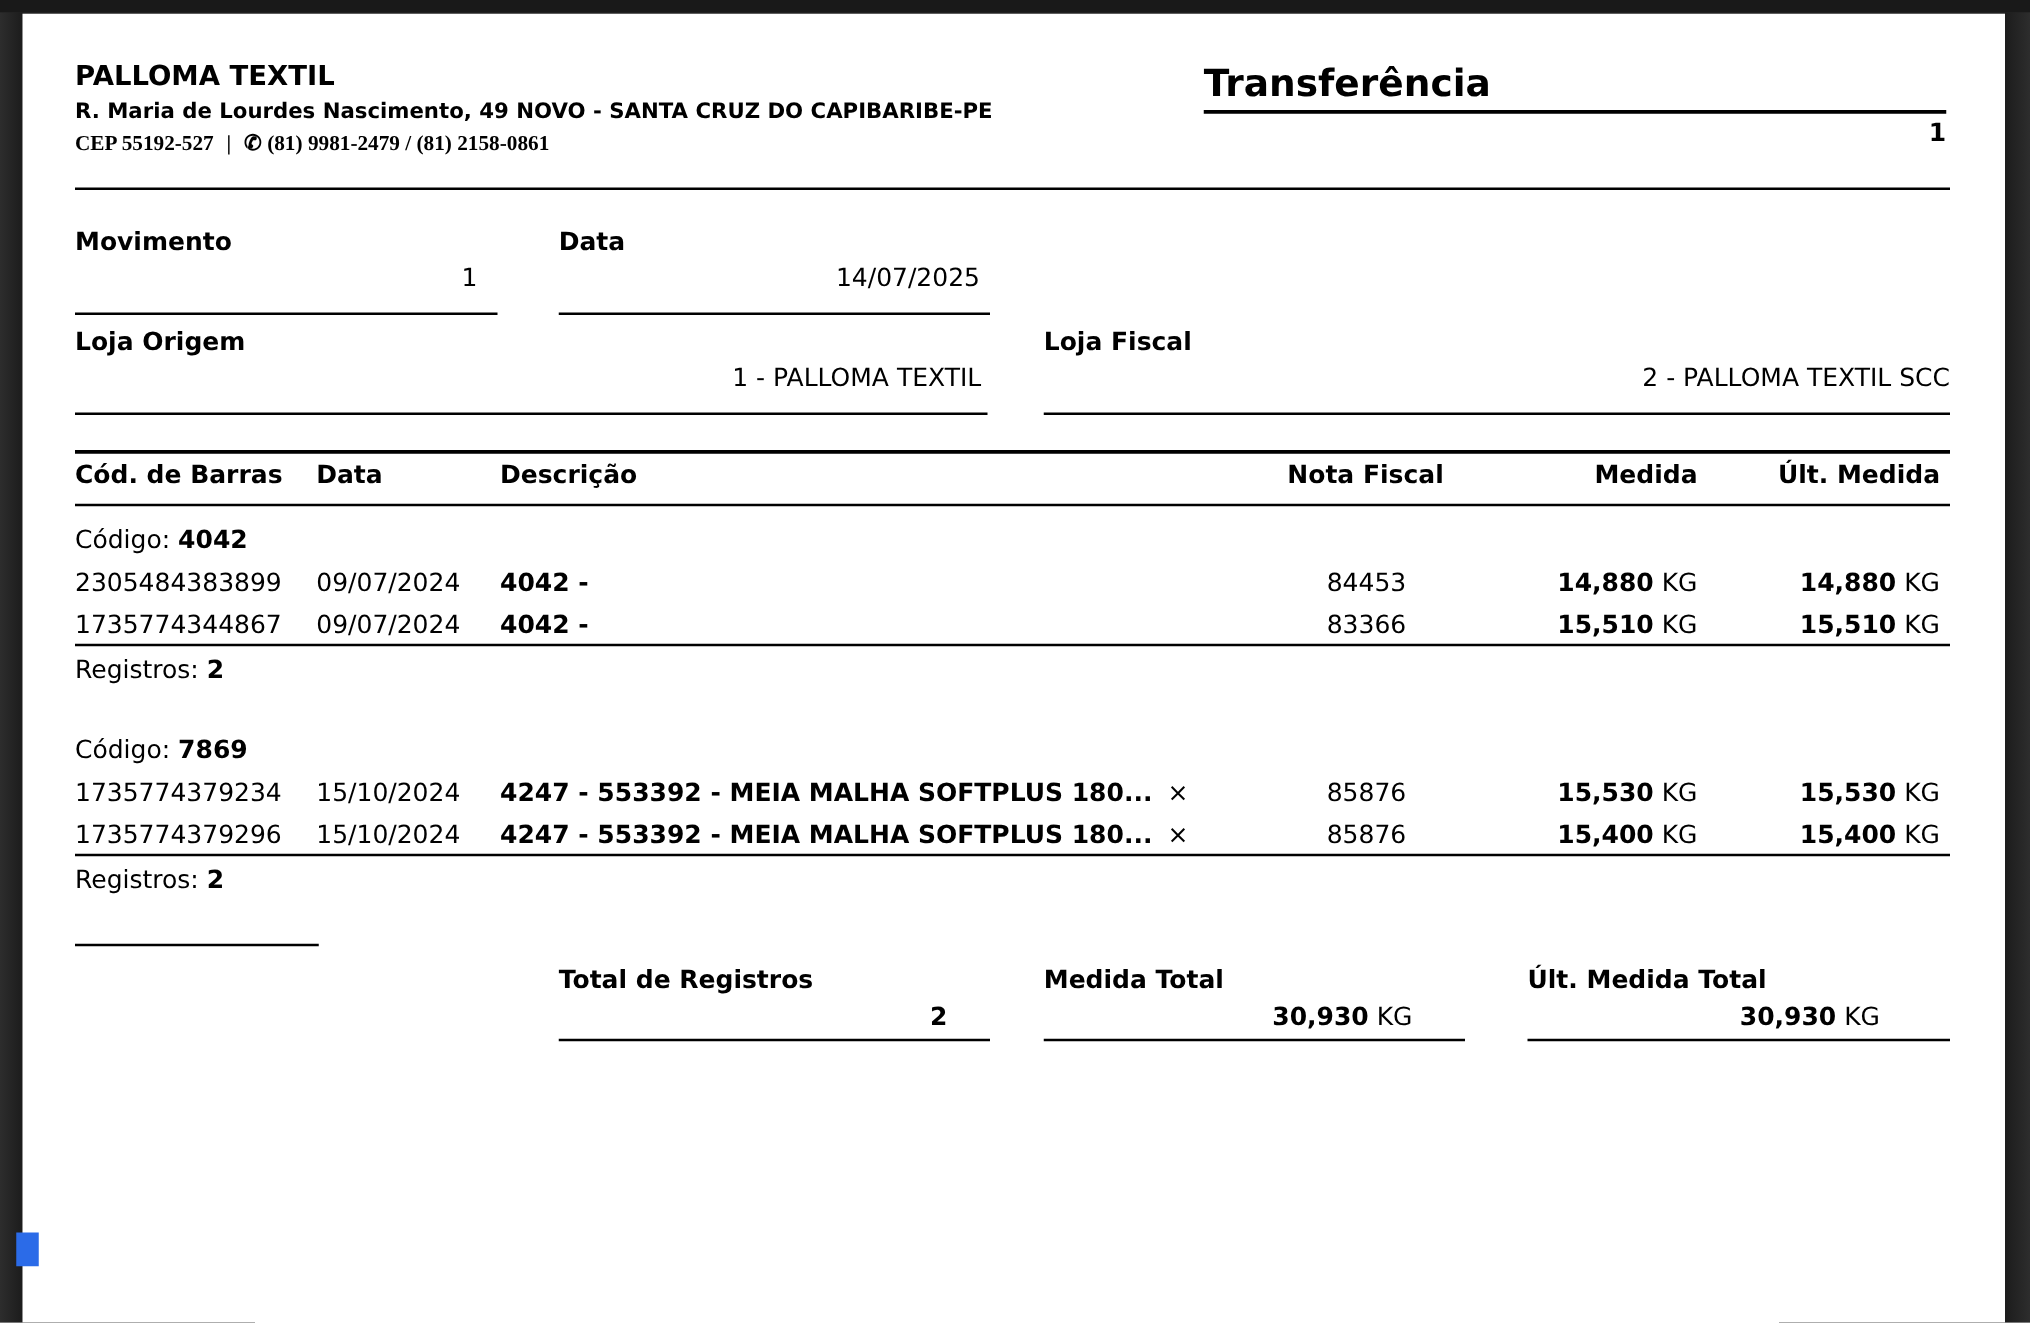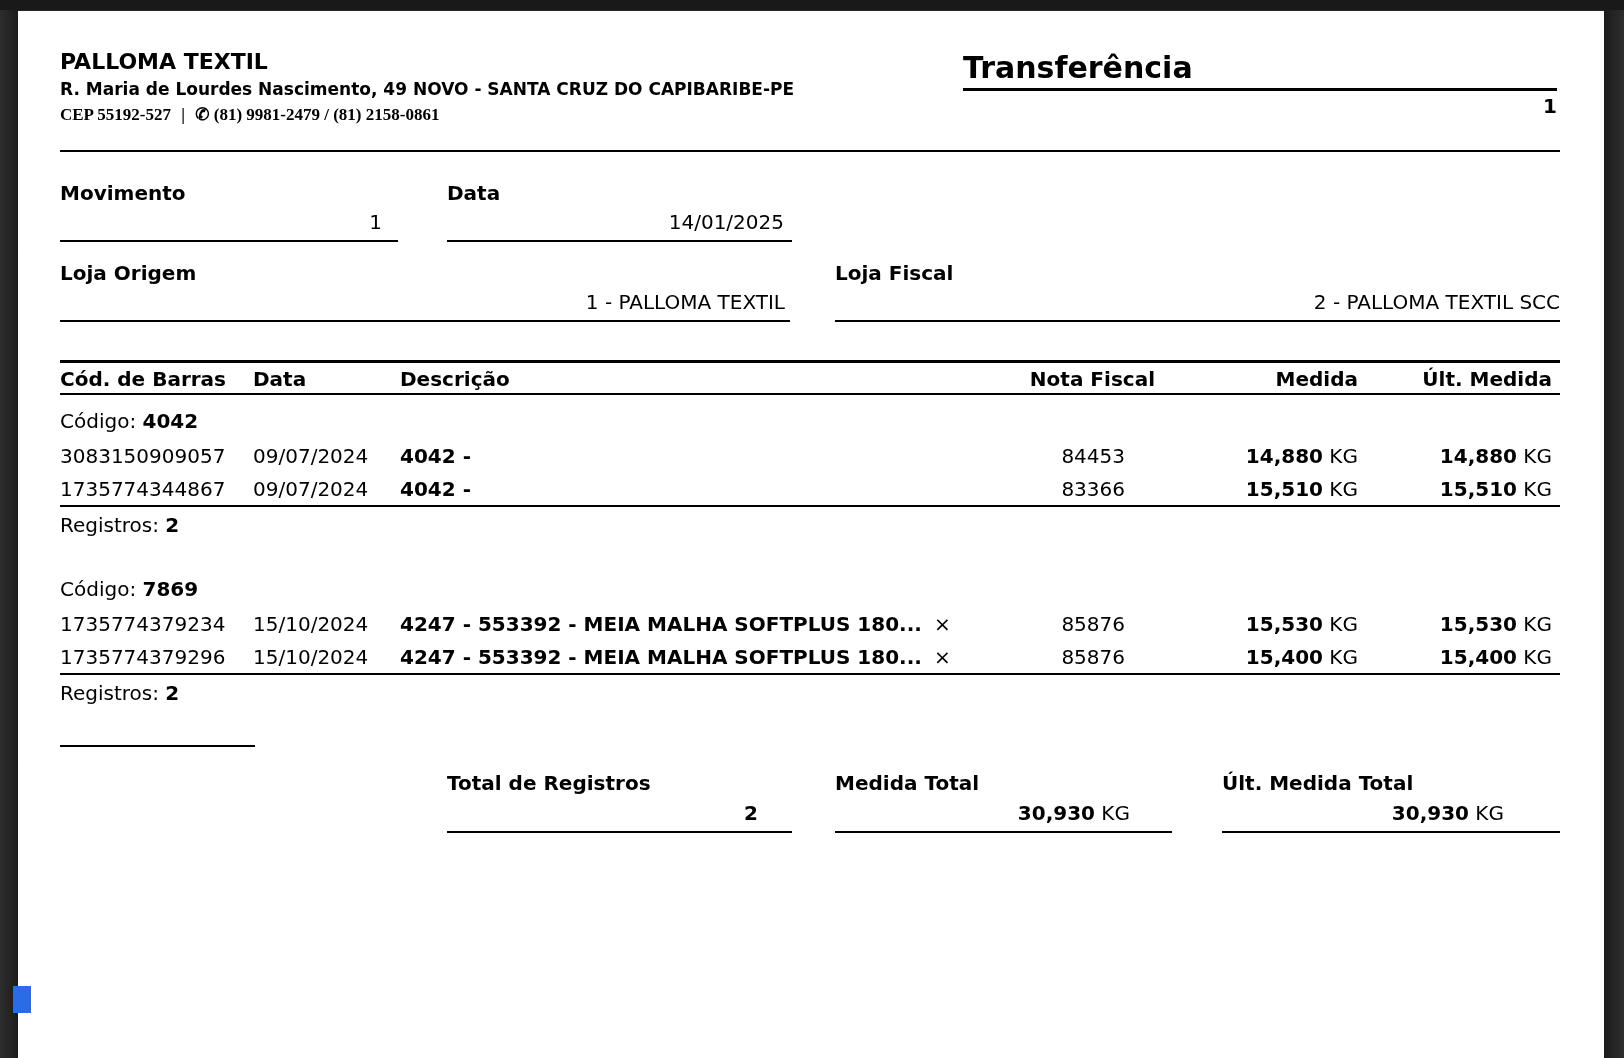--- a/index.html
+++ b/index.html
@@ -25,35 +25,35 @@
   .company-address { font-size: 17px; font-weight: bold; line-height: 21px; margin-top: 4px; }
   .company-cep { font-size: 17px; font-weight: bold; line-height: 21px; margin-top: 4px; font-family: Liberation Serif, serif; }
   .company-cep .sep { margin: 0 6px; }
   .title-block { position: absolute; left: 903px; top: 36px; width: 594px; }
   .report-title { font-size: 30px; font-weight: bold; line-height: 34px; padding-bottom: 3px;
                   border-bottom: 3px solid #000; }
   .page-num { text-align: right; font-size: 20px; font-weight: bold; line-height: 24px; margin-top: 3px; }
   .divider { position: absolute; left: 0; top: 135px; width: 1500px; height: 2px; background: #000; }
 
   
-  .ufield { position: absolute; border-bottom: 2px solid #000; padding-bottom: 6px; }
+  .ufield { position: absolute; border-bottom: 2px solid #000; padding-bottom: 16px; }
   .ufield .lbl { font-size: 20px; font-weight: bold; line-height: 24px; }
   .ufield .val { font-size: 20px; line-height: 24px; margin-top: 5px; text-align: right; }
   .f-movimento { left: 0;    top: 166px; width: 338px; }
   .f-movimento .val { padding-right: 16px; }
   .f-data      { left: 387px; top: 166px; width: 345px; }
   .f-data .val { padding-right: 8px; }
   .f-origem    { left: 0;    top: 246px; width: 730px; }
   .f-origem .val { padding-right: 5px; }
   .f-destino   { left: 775px; top: 246px; width: 725px; }
 
   
   .table { position: absolute; left: 0; top: 345px; width: 1500px; font-size: 20px; }
   .thead { display: flex; border-top: 3px solid #000; border-bottom: 2px solid #000;
-           padding: 2px 0 0; font-weight: bold; line-height: 28px; }
+           padding: 2px 0 10px; font-weight: bold; line-height: 28px; }
   .c-bar  { width: 193px; }
   .c-date { width: 147px; }
   .c-desc { flex: 1; display: flex; align-items: center; min-width: 0; }
   .c-inv  { width: 170px; text-align: right; }
   .c-med  { width: 203px; text-align: right; }
   .c-ult  { width: 202px; text-align: right; padding-right: 8px; }
   .row .c-inv { padding-right: 30px; }
   .group-code { margin-top: 14px; line-height: 24px; }
   .group-code b, .registros b { font-weight: bold; }
   .rows { margin-top: 6px; }
@@ -107,21 +107,21 @@
     </div>
 
     <div class="divider"></div>
 
     <div class="ufield f-movimento">
       <div class="lbl">Movimento</div>
       <div class="val">1</div>
     </div>
     <div class="ufield f-data">
       <div class="lbl">Data</div>
-      <div class="val">14/01/2025</div>
+      <div class="val">14/07/2025</div>
     </div>
     <div class="ufield f-origem">
       <div class="lbl">Loja Origem</div>
       <div class="val">1 - PALLOMA TEXTIL</div>
     </div>
     <div class="ufield f-destino">
       <div class="lbl">Loja Fiscal</div>
       <div class="val">2 - PALLOMA TEXTIL SCC</div>
     </div>
 
@@ -135,21 +135,21 @@
         <div class="c-ult">Últ. Medida</div>
       </div>
 
       <div class="group">
         <div class="group-code">
           <span>Código:</span>
           <b>4042</b>
         </div>
         <div class="rows">
           <div class="row">
-            <div class="c-bar">3083150909057</div>
+            <div class="c-bar">2305484383899</div>
             <div class="c-date">09/07/2024</div>
             <div class="c-desc">
               <span class="desc-text">4042 -</span>
             </div>
             <div class="c-inv">84453</div>
             <div class="c-med"><span class="num">14,880</span><span class="kg"> KG</span></div>
             <div class="c-ult"><span class="num">14,880</span><span class="kg"> KG</span></div>
           </div>
           <div class="row">
             <div class="c-bar">1735774344867</div>

